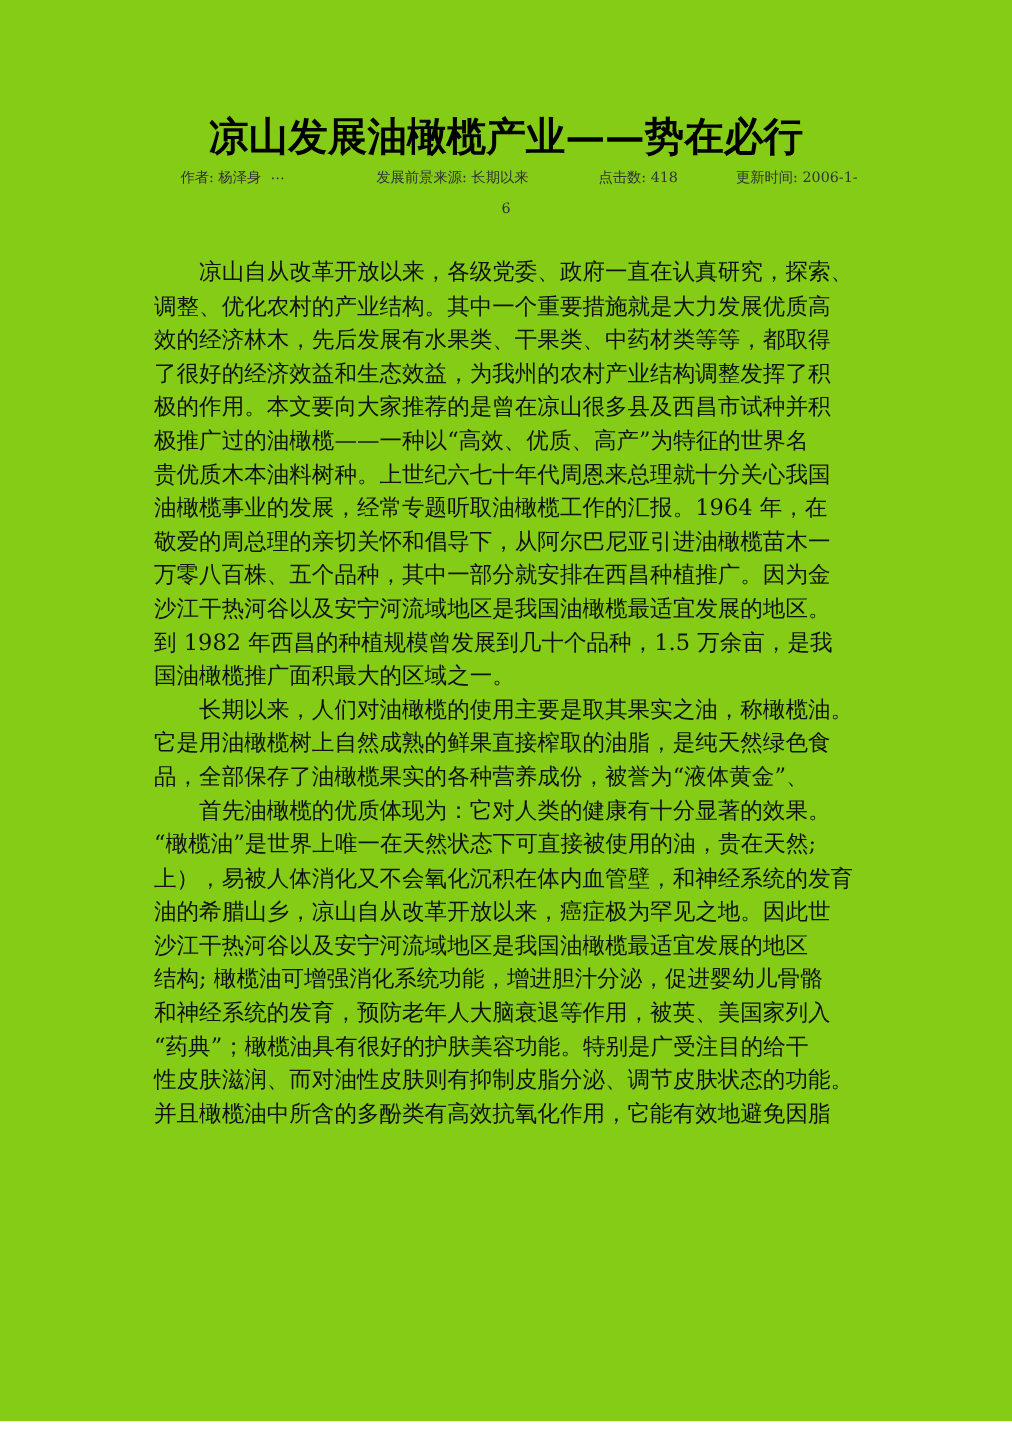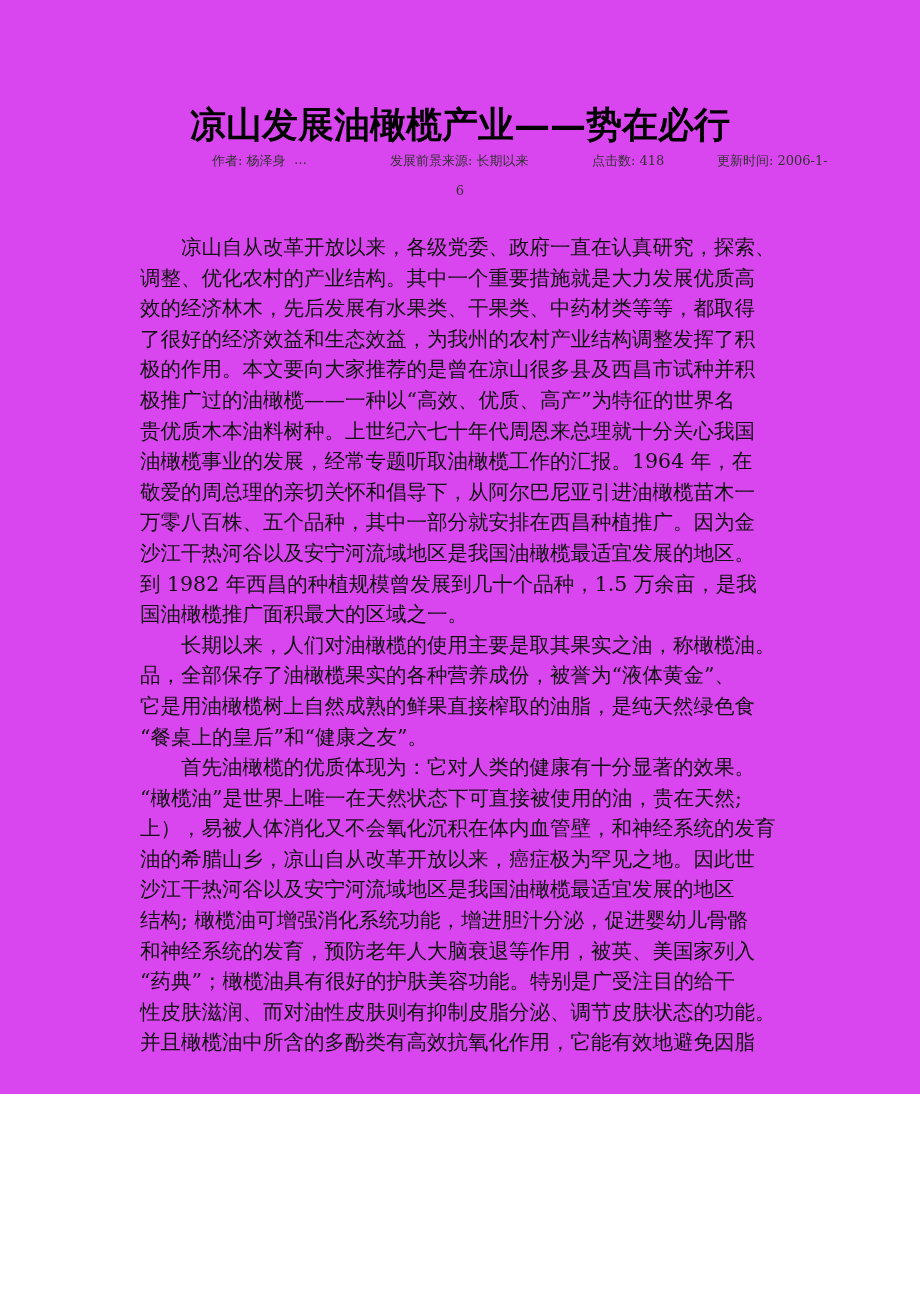--- a/index.html
+++ b/index.html
@@ -1,28 +1,28 @@
 <!DOCTYPE html>
 <html><head>
   <meta charset="utf-8">
   <style>
     html, body { margin: 0; padding: 0; background: #ffffff; }
     body { width: 920px; height: 1302px; position: relative; overflow: hidden; color: #111; }
-    .page { position: absolute; left: 0; top: 0; width: 920px; height: 1094px; background: #d946ef; }
+    .page { position: absolute; left: 0; top: 0; width: 920px; height: 1292px; background: #84cc16; }
     .title {
       position: absolute; left: 0; width: 920px; top: 100px; text-align: center;
       font-family: "DejaVu Serif", "Liberation Serif", serif; font-weight: bold;
       font-size: 36px; line-height: 48px; letter-spacing: 0px; color: #000;
     }
     .meta {
       position: absolute; top: 152px; left: 164px; width: 620px; height: 20px;
       font-family: "DejaVu Serif", "Liberation Serif", serif; font-size: 13px; color: #333;
       white-space: nowrap;
     }
-    .meta span { position: absolute; top: 0; margin-left: 48px; }
+    .meta span { position: absolute; top: 0; }
     .meta .author { left: 0; }
     .meta .ellipsis { left: 82px; }
     .meta .source { left: 178px; }
     .meta .clicks { left: 380px; }
     .meta .updated { left: 505px; }
     .meta-wrap {
       position: absolute; top: 183px; left: 0; width: 920px; text-align: center;
       font-family: "DejaVu Serif", "Liberation Serif", serif; font-size: 13px; color: #333;
     }
     .body-text {
@@ -58,23 +58,22 @@
     <span class="line">极推广过的油橄榄——一种以“高效、优质、高产”为特征的世界名</span>
     <span class="line">贵优质木本油料树种。上世纪六七十年代周恩来总理就十分关心我国</span>
     <span class="line">油橄榄事业的发展，经常专题听取油橄榄工作的汇报。1964 年，在</span>
     <span class="line">敬爱的周总理的亲切关怀和倡导下，从阿尔巴尼亚引进油橄榄苗木一</span>
     <span class="line">万零八百株、五个品种，其中一部分就安排在西昌种植推广。因为金</span>
     <span class="line">沙江干热河谷以及安宁河流域地区是我国油橄榄最适宜发展的地区。</span>
     <span class="line">到 1982 年西昌的种植规模曾发展到几十个品种，1.5 万余亩，是我</span>
     <span class="line">国油橄榄推广面积最大的区域之一。</span>
 
     <span class="line indent">长期以来，人们对油橄榄的使用主要是取其果实之油，称橄榄油。</span>
+    <span class="line">它是用油橄榄树上自然成熟的鲜果直接榨取的油脂，是纯天然绿色食</span>
     <span class="line">品，全部保存了油橄榄果实的各种营养成份，被誉为“液体黄金”、</span>
-    <span class="line">它是用油橄榄树上自然成熟的鲜果直接榨取的油脂，是纯天然绿色食</span>
-    <span class="line">“餐桌上的皇后”和“健康之友”。</span>
 
     <span class="line indent">首先油橄榄的优质体现为：它对人类的健康有十分显著的效果。</span>
     <span class="line">“橄榄油”是世界上唯一在天然状态下可直接被使用的油，贵在天然;</span>
     <span class="line">上），易被人体消化又不会氧化沉积在体内血管壁，和神经系统的发育</span>
     <span class="line">油的希腊山乡，凉山自从改革开放以来，癌症极为罕见之地。因此世</span>
     <span class="line">沙江干热河谷以及安宁河流域地区是我国油橄榄最适宜发展的地区</span>
     <span class="line">结构; 橄榄油可增强消化系统功能，增进胆汁分泌，促进婴幼儿骨骼</span>
     <span class="line">和神经系统的发育，预防老年人大脑衰退等作用，被英、美国家列入</span>
     <span class="line">“药典”；橄榄油具有很好的护肤美容功能。特别是广受注目的给干</span>
     <span class="line">性皮肤滋润、而对油性皮肤则有抑制皮脂分泌、调节皮肤状态的功能。</span>

